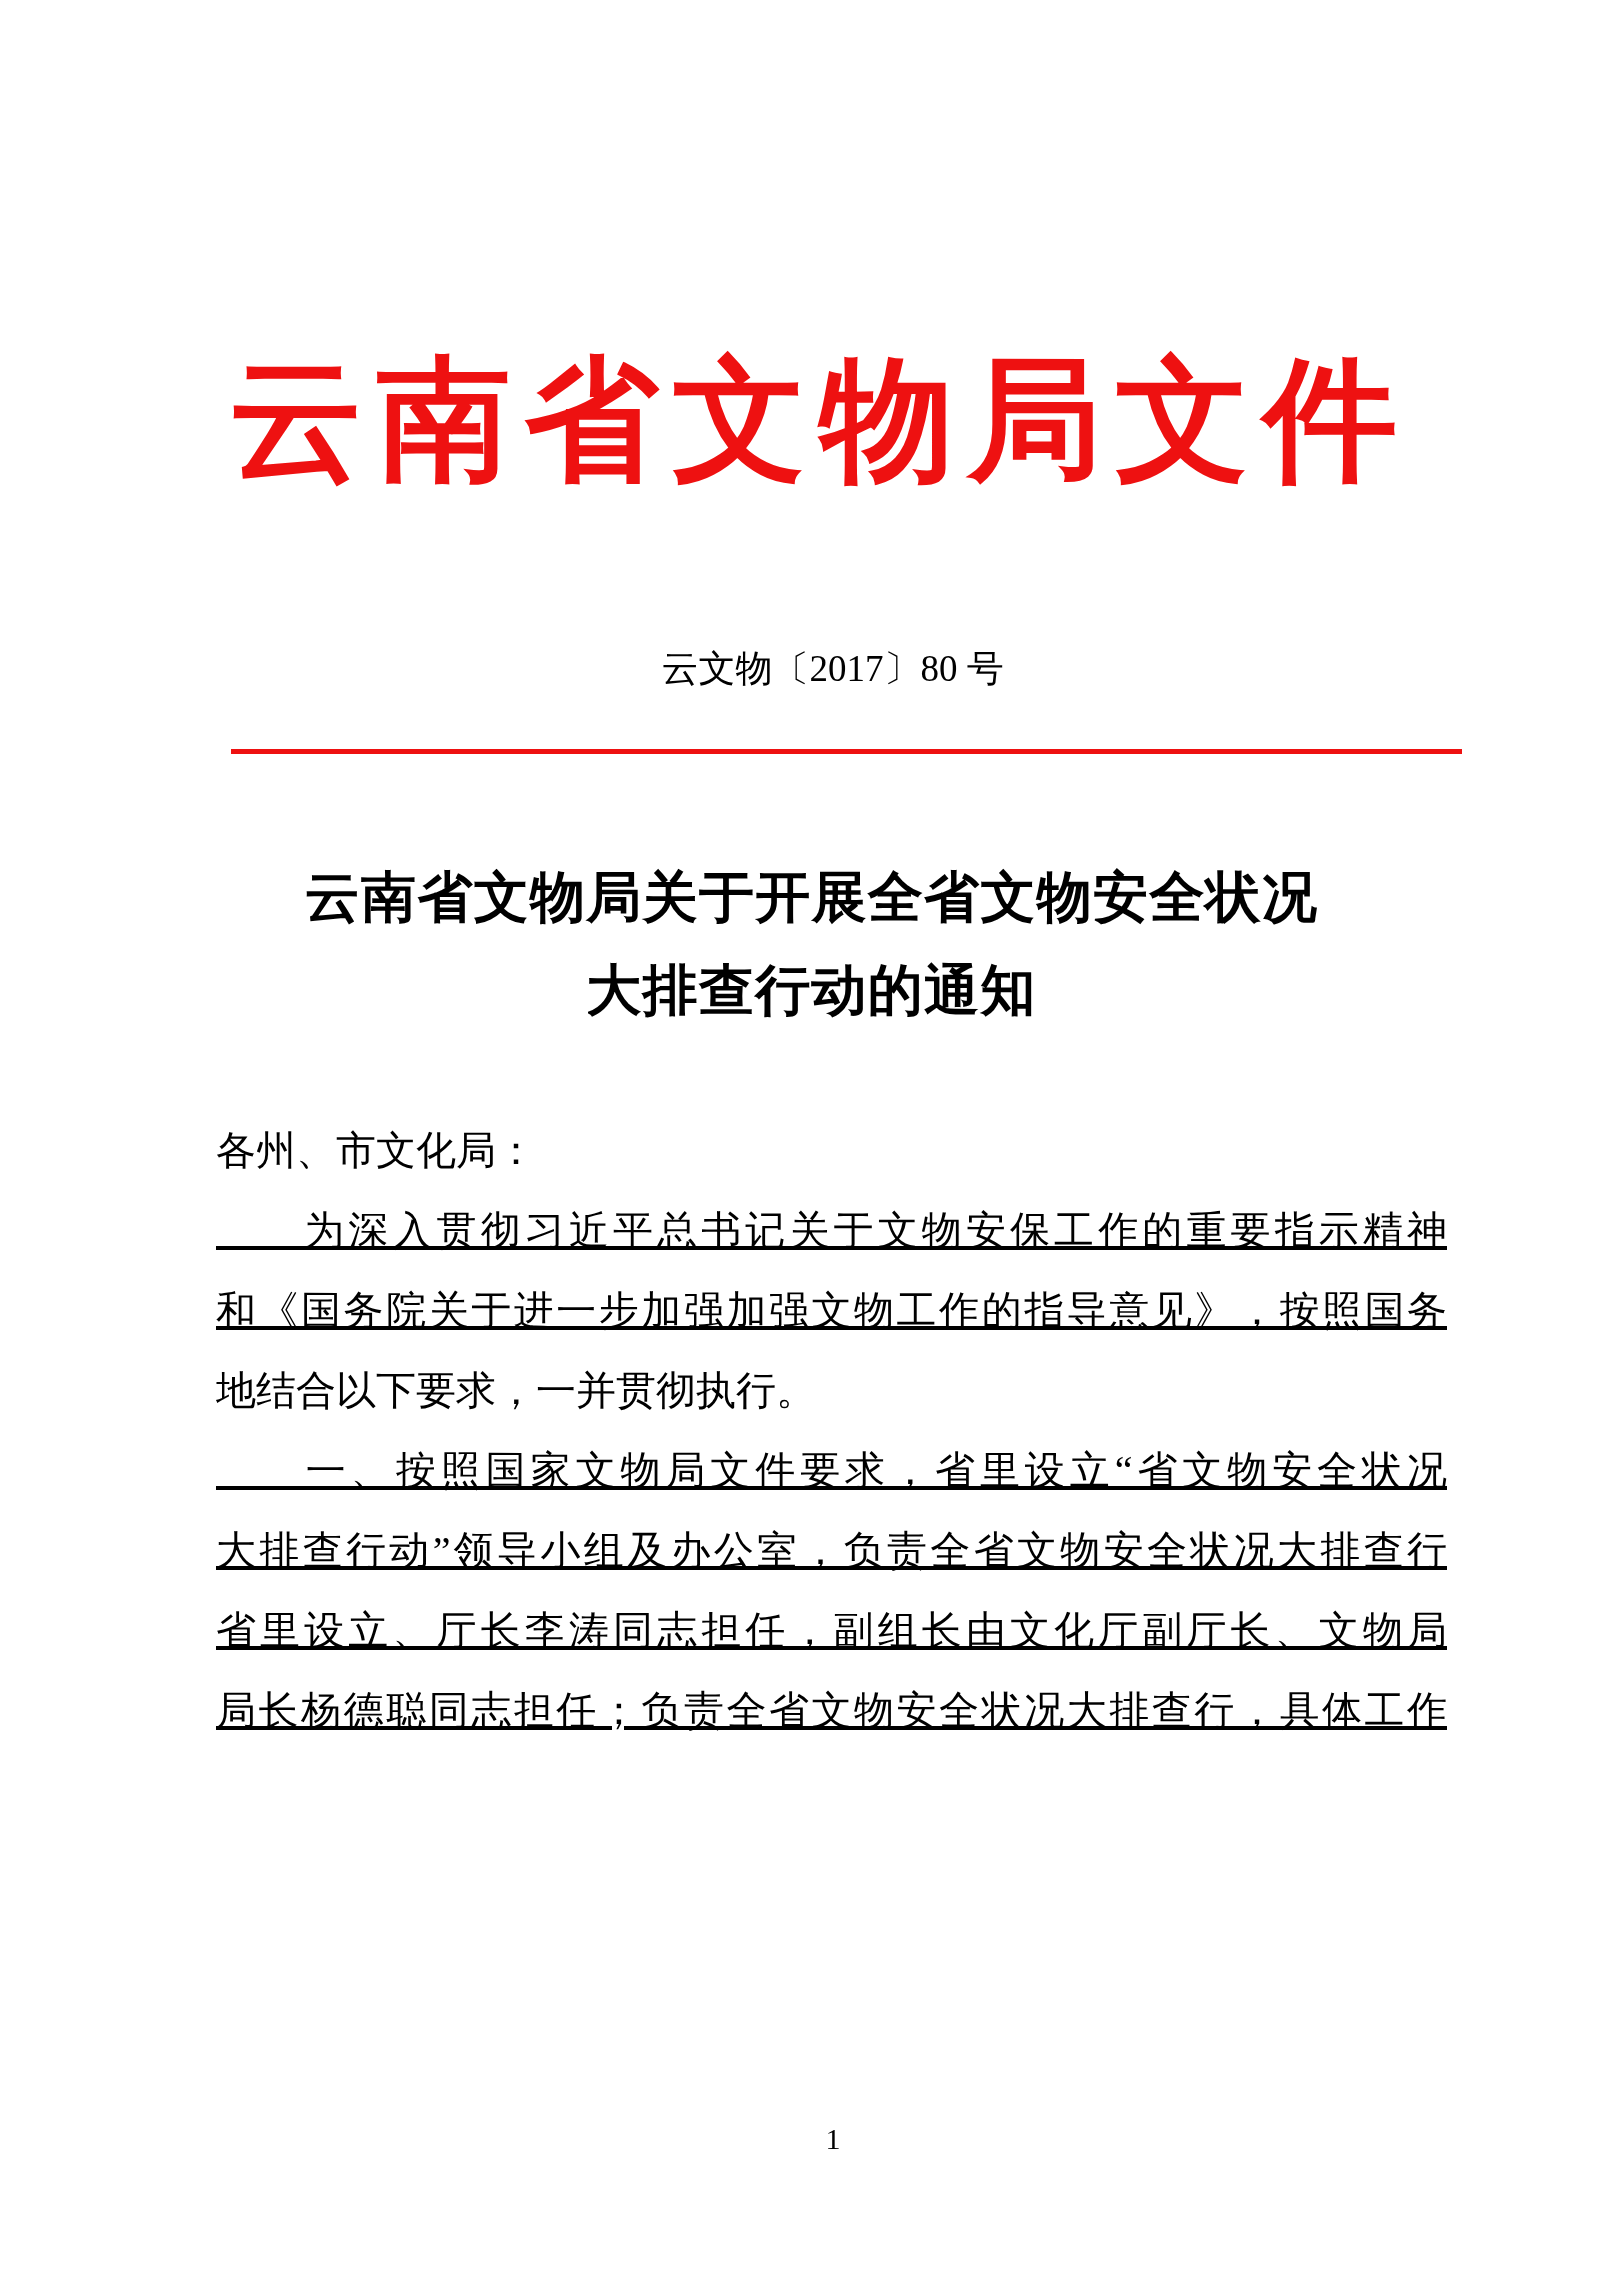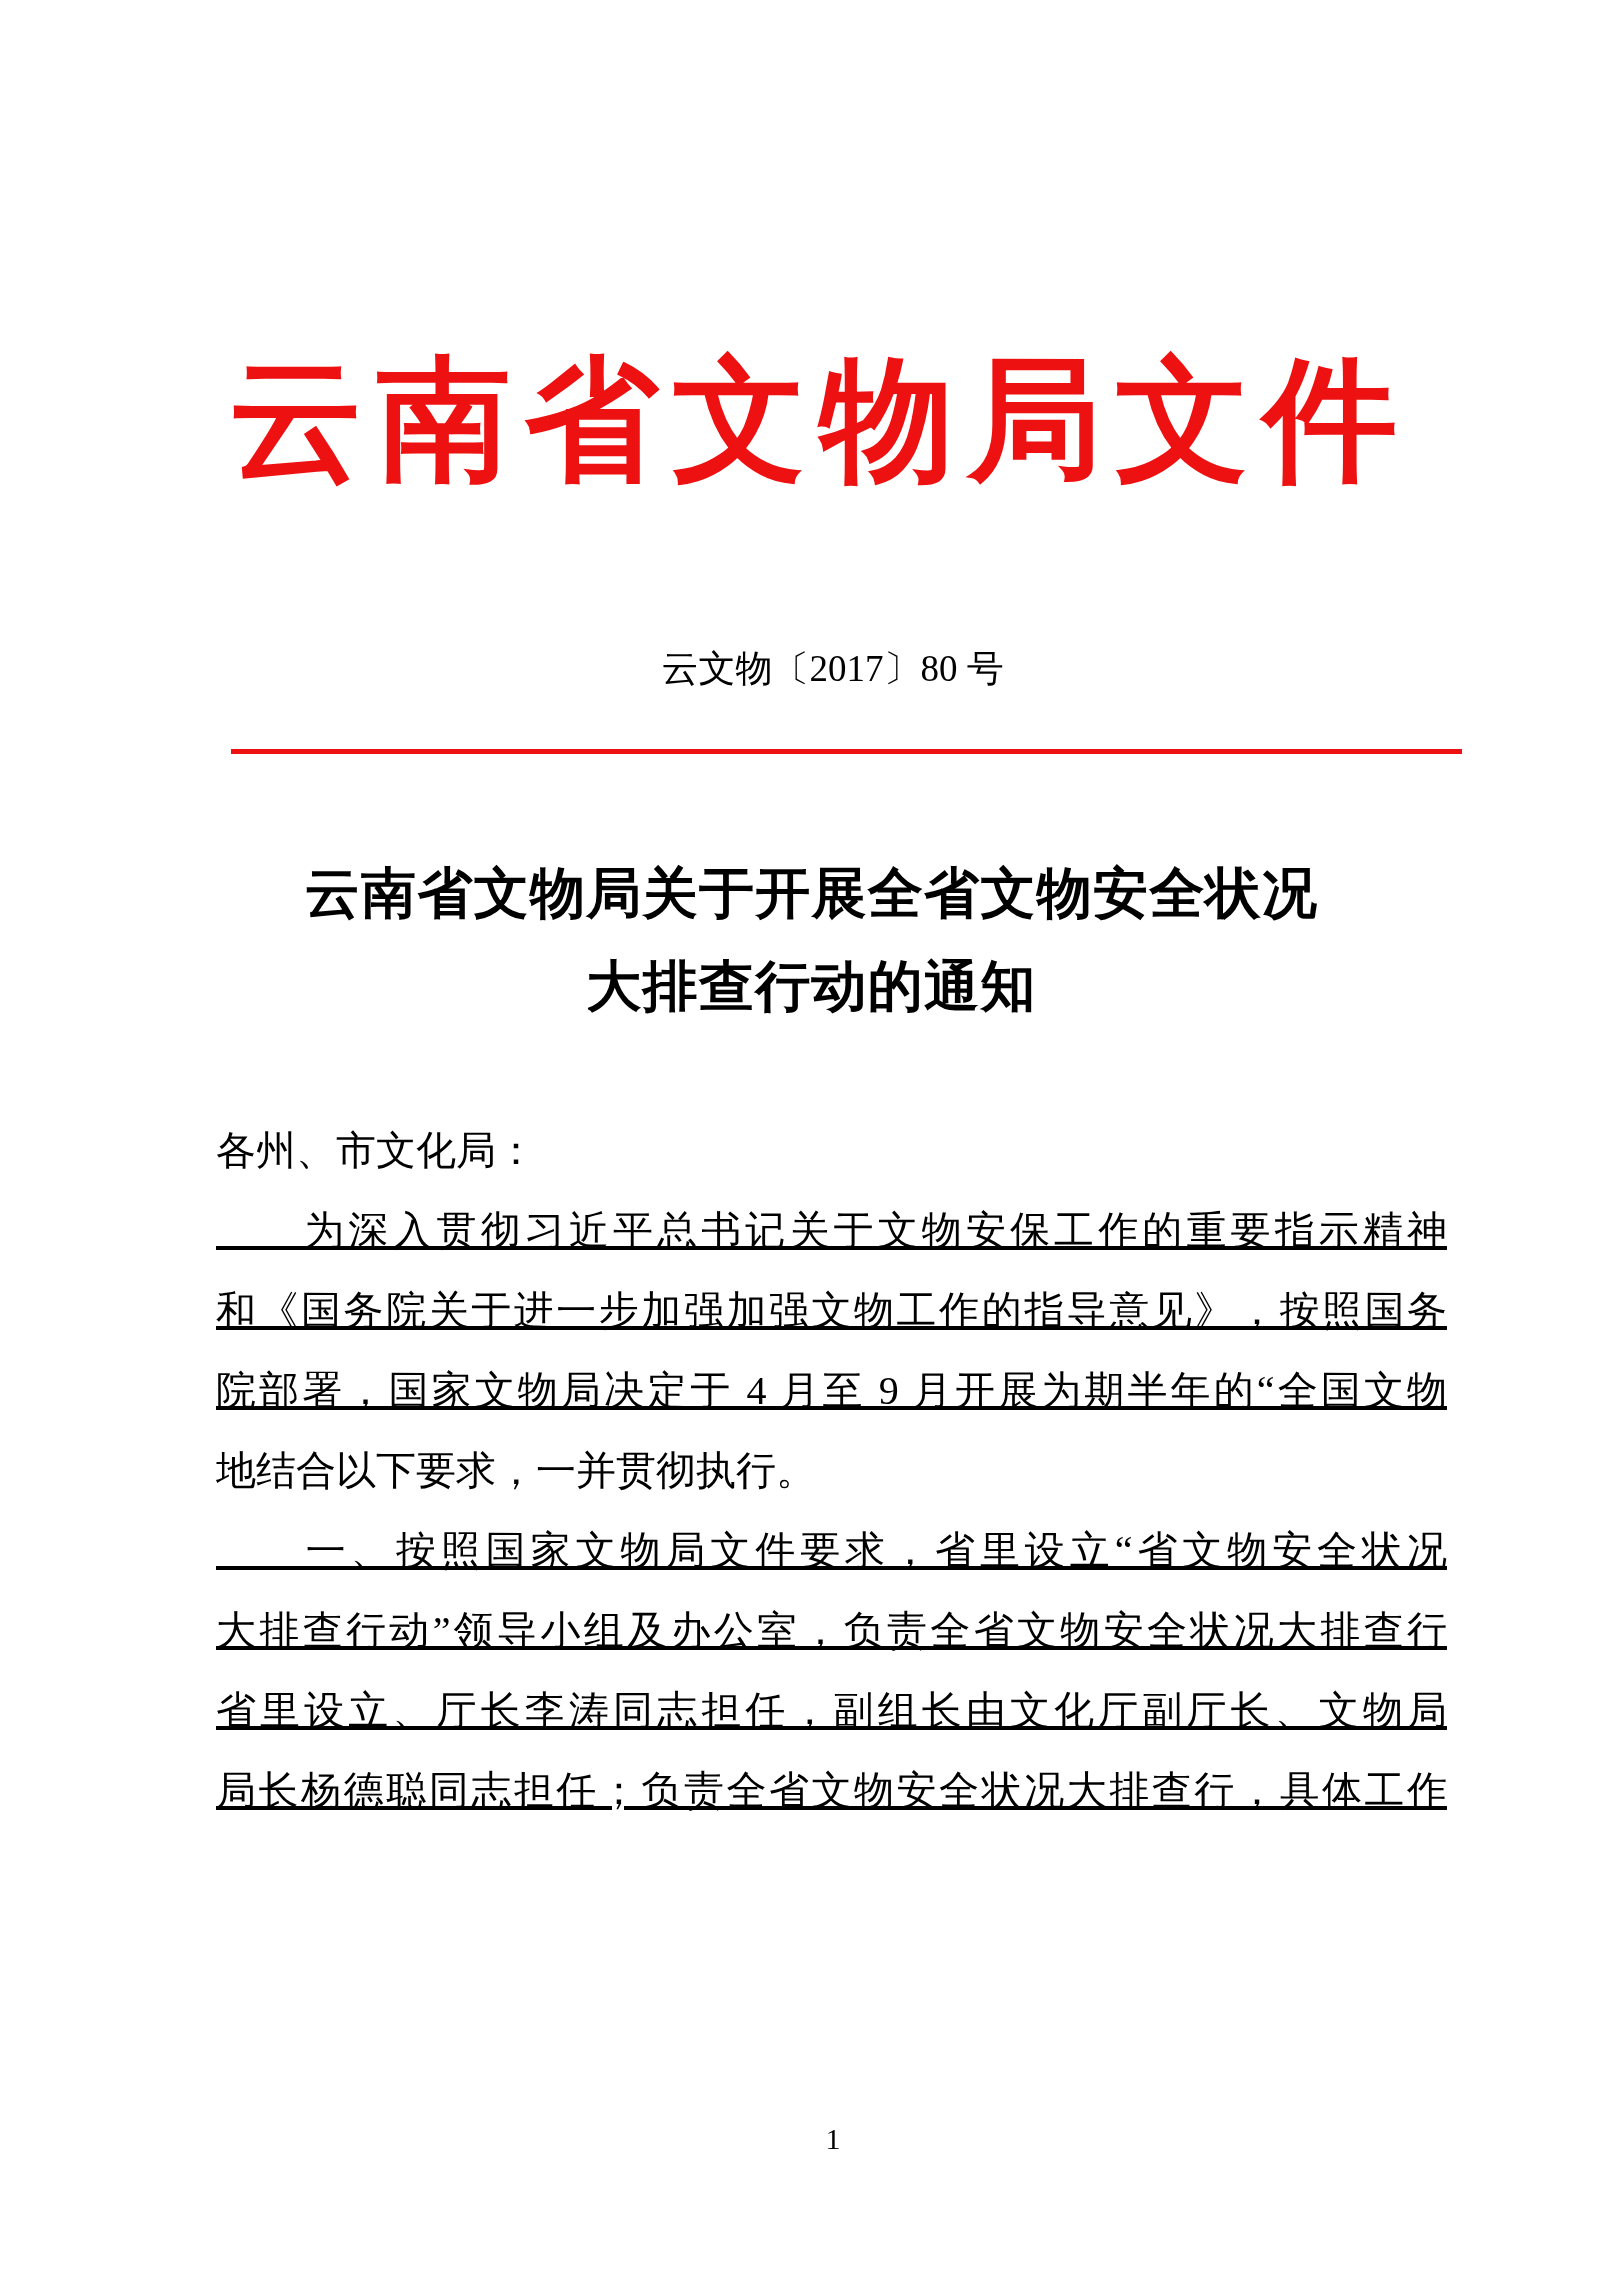--- a/index.html
+++ b/index.html
@@ -59,21 +59,21 @@
   
   .doc-title{
     position:absolute;
     top:851px;
     left:0;
     width:100%;
     text-align:center;
     font-size:55px;
     line-height:93px;
     font-weight:bold;
-    font-family:Liberation Mono, monospace;
+    font-family:Liberation Serif, serif;
     letter-spacing:1.3px;
   }
   
   .body-block{
     position:absolute;
     top:1111px;
     left:216px;
     width:1231px;
     font-size:40px;
   }
@@ -114,21 +114,20 @@
 
   <div class="doc-title">
     <div>云南省文物局关于开展全省文物安全状况</div>
     <div>大排查行动的通知</div>
   </div>
 
   <div class="body-block">
     <div class="line left">各州、市文化局：</div>
     <div class="line justify">　　为深入贯彻习近平总书记关于文物安保工作的重要指示精神</div>
     <div class="line justify">和《国务院关于进一步加强加强文物工作的指导意见》，按照国务</div>
-    <div class="line justify">院部署，国家文物局决定于 4 月至 9 月开展为期半年的“全国文物</div>
     <div class="line left">地结合以下要求，一并贯彻执行。</div>
     <div class="line justify">　　一、按照国家文物局文件要求，省里设立“省文物安全状况</div>
     <div class="line justify">大排查行动”领导小组及办公室，负责全省文物安全状况大排查行</div>
     <div class="line justify">省里设立、厅长李涛同志担任，副组长由文化厅副厅长、文物局</div>
     <div class="line justify">局长杨德聪同志担任；负责全省文物安全状况大排查行，具体工作</div>
   </div>
 
   <div class="page-number">1</div>
 
 </div>

